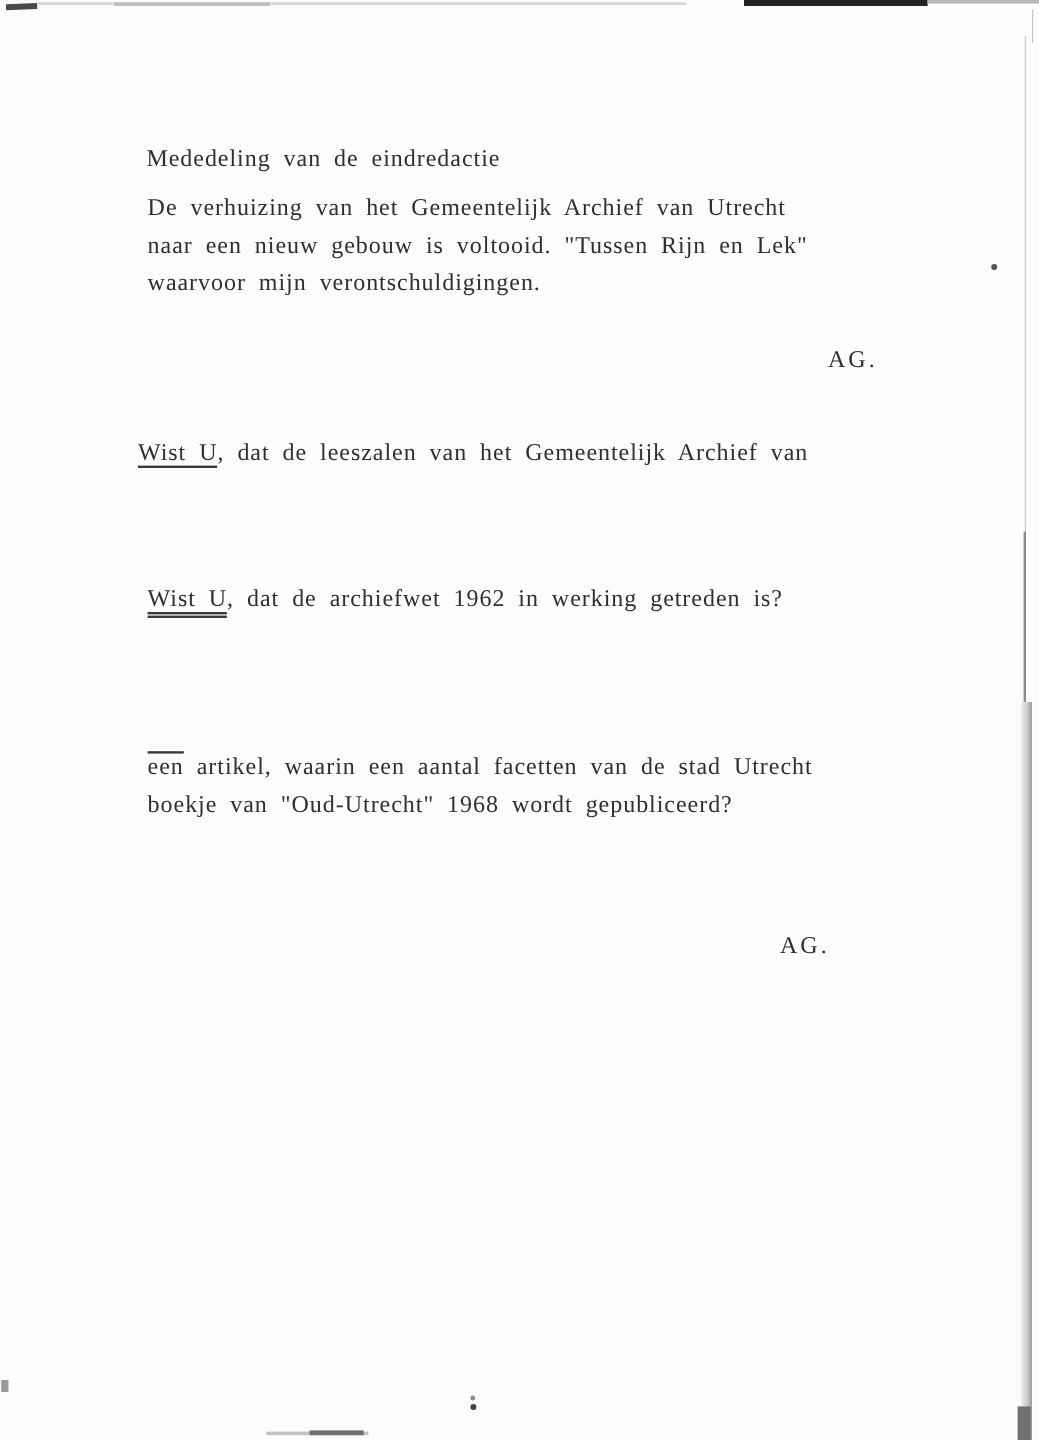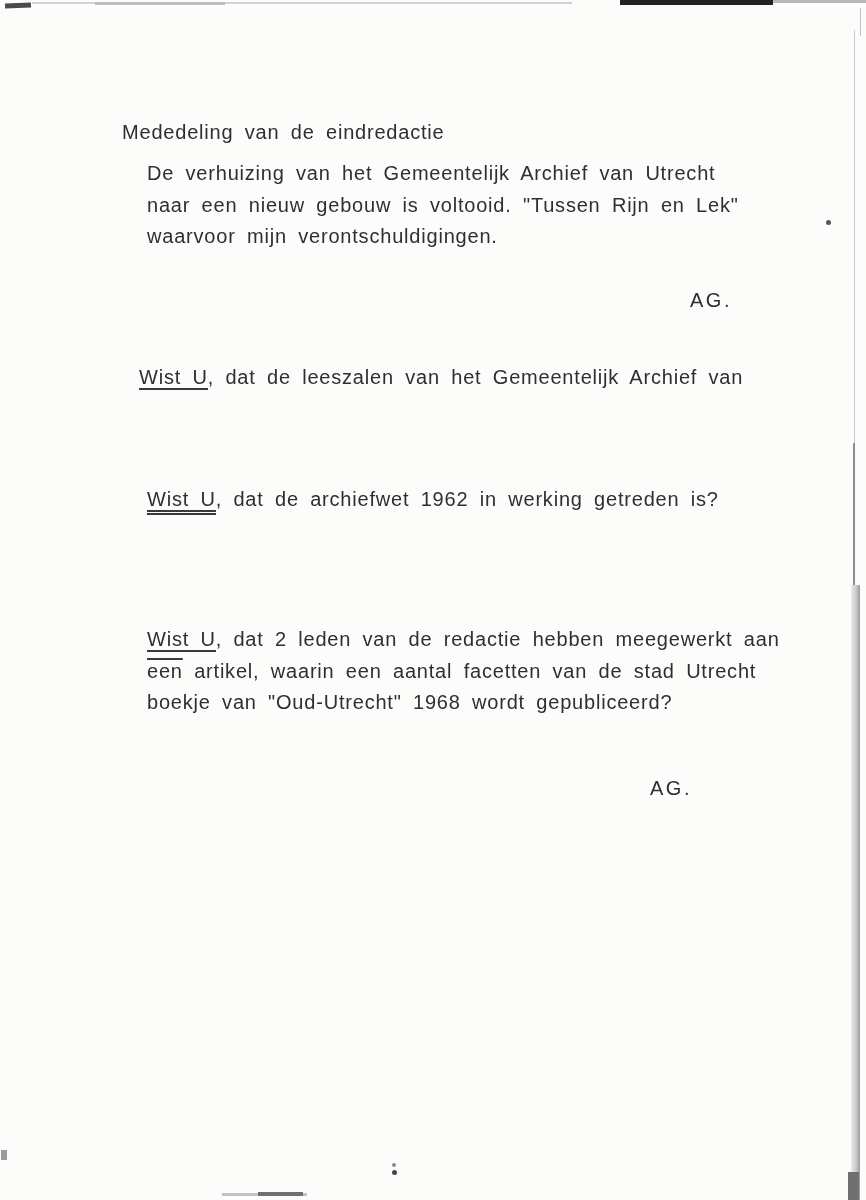--- a/index.html
+++ b/index.html
@@ -14,29 +14,30 @@
     color: #2f2f2f;
   }
   .textblock {
     position: absolute;
     font-size: 20px;
     line-height: 31.6px;
     letter-spacing: 0.8px;
     word-spacing: 5px;
     white-space: nowrap;
     color: #2f2f2f;
+    font-family: Liberation Serif, serif;
   }
   .heading { top: 117px; left: 122px; font-weight: normal; margin: 0; }
   .intro   { top: 158px; left: 123px; }
   .sig1    { top: 285px; left: 690px; letter-spacing: 2.5px; }
   .wist1   { top: 362px; left: 115px; }
   .wist2   { top: 484px; left: 123px; }
   .wist3   { top: 624px; left: 123px; }
   .sig2    { top: 773px; left: 650px; letter-spacing: 2.5px; }
-  .line { display: block; margin-left: 24px; }
+  .line { display: block; }
   .u  { border-bottom: 2px solid #3a3a3a; }           
   .u2 { border-bottom: 5px double #3a3a3a; }          
   .o  { text-decoration: overline; text-decoration-color: #3a3a3a; } 
 
   
   .art { position: absolute; }
   .a-top-left-speck   { left: 5px;   top: 3px;    width: 26px;  height: 5px;  background: #4a4a4a; transform: rotate(-2deg); }
   .a-top-faint-line   { left: 32px;  top: 2px;    width: 540px; height: 2px;  background: #d2d2d2; }
   .a-top-faint-line2  { left: 95px;  top: 2px;    width: 130px; height: 3px;  background: #bdbdbd; }
   .a-top-right-bar    { left: 620px; top: 0;      width: 153px; height: 5px;  background: #222222; }
@@ -88,20 +89,19 @@
 
   <div class="textblock wist1">
     <span class="line"><span class="u">Wist U</span><span>, dat de leeszalen van het Gemeentelijk Archief van</span></span>
   </div>
 
   <div class="textblock wist2">
     <span class="line"><span class="u2">Wist U</span><span>, dat de archiefwet 1962 in werking getreden is?</span></span>
   </div>
 
   <div class="textblock wist3">
-    <span class="line"><span class="u">Wist U</span><span>, dat 2 leden van de redactie hebben meegewerkt aan</span></span>
     <span class="line"><span class="o">een</span><span> artikel, waarin een aantal facetten van de stad Utrecht</span></span>
     <span class="line">boekje van "Oud-Utrecht" 1968 wordt gepubliceerd?</span>
   </div>
 
   <div class="textblock sig2">AG.</div>
 
 </div>
 
 </body></html>

